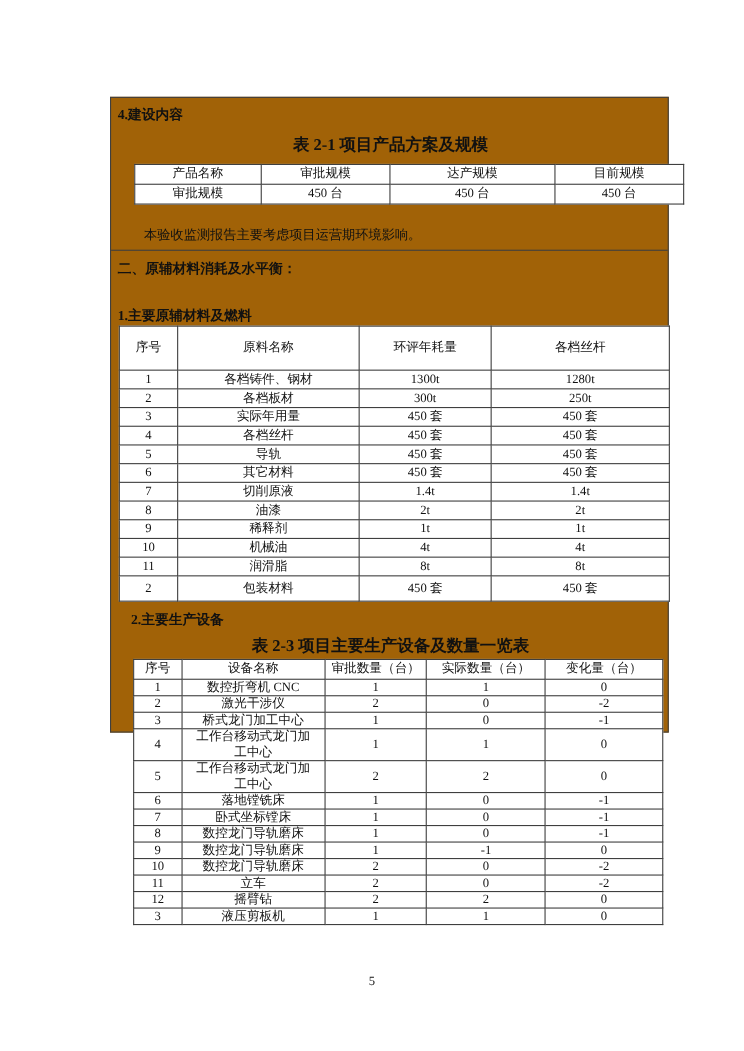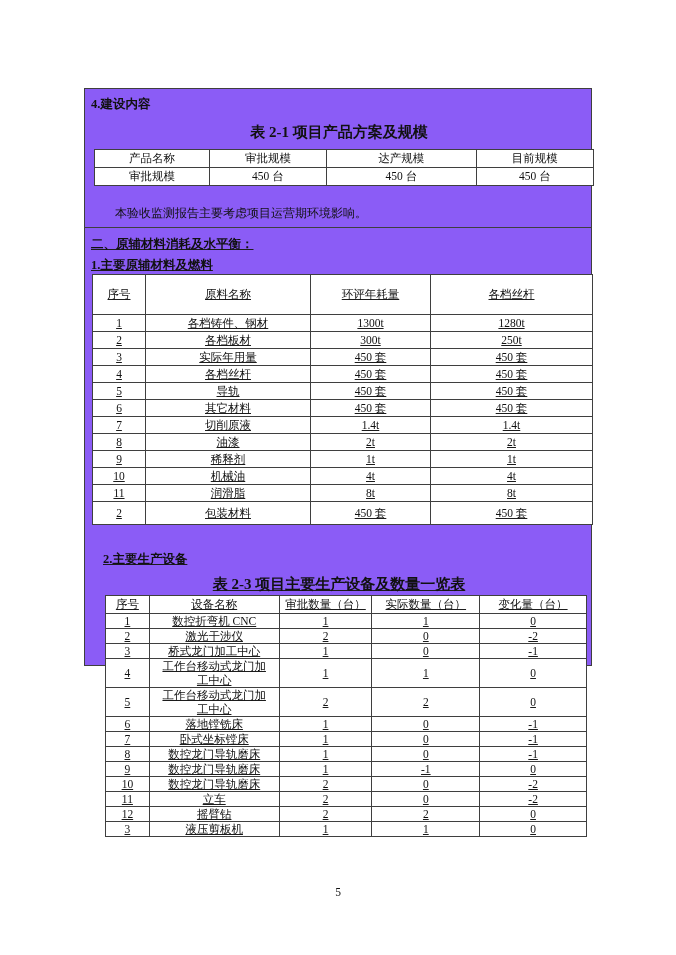--- a/index.html
+++ b/index.html
@@ -10,53 +10,52 @@
   }
   .page {
     position: relative;
     width: 676px;
     height: 955px;
     background: #ffffff;
     overflow: hidden;
   }
   .content-box {
     position: absolute;
-    left: 84px;
+    left: 100px;
     top: 88px;
     width: 508px;
     height: 578px;
     border: 1px solid #3f3f3f;
-    background: #8b5cf6;
+    background: #a16207;
   }
   .section-1 {
     padding: 7px 4px 5px 6px;
     border-bottom: 1px solid #3f3f3f;
   }
   .section-2 {
     padding: 8px 4px 0 6px;
-    text-decoration: underline;
   }
   .h1 {
     font-weight: bold;
     font-size: 12.5px;
     line-height: 17px;
     color: #111;
   }
   .table-title {
     font-weight: bold;
     font-size: 15px;
     text-align: center;
     line-height: 16px;
     color: #111;
   }
   .t1-title { margin: 11px 0 9px 0; }
   .t2-title { margin: 10px 0 3px 0; }
   .t3-title { margin: 8px 0 3px 0; }
-  .sub-heading { margin-top: 4px; }
-  .sub2-heading { margin-top: 26px; margin-left: 12px; }
+  .sub-heading { margin-top: 26px; }
+  .sub2-heading { margin-top: 8px; margin-left: 12px; }
   .note {
     font-size: 12px;
     line-height: 17px;
     margin-top: 19px;
     text-indent: 2em;
     color: #111;
   }
   table {
     border-collapse: collapse;
     table-layout: fixed;
@@ -66,21 +65,21 @@
     border: 1px solid #3f3f3f;
     text-align: center;
     vertical-align: middle;
     font-weight: normal;
     font-size: 11.5px;
     color: #111;
     padding: 0 2px;
     white-space: pre-line;
     overflow: hidden;
   }
-  .table-1 { width: 500px; margin-left: 3px; }
+  .table-1 { width: 500px; margin-left: 15px; }
   .table-1 th, .table-1 td { height: 18px; line-height: 15px; }
   .table-2 { width: 501px; margin-left: 1px; }
   .table-2 th { height: 40px; line-height: 15px; }
   .table-2 td { height: 17px; line-height: 14px; }
   .table-2 tbody tr:last-child td { height: 23px; }
   .table-3 { width: 482px; margin-left: 14px; }
   .table-3 th { height: 18px; line-height: 15px; }
   .table-3 td { height: 15px; line-height: 14px; }
   .page-number {
     position: absolute;

